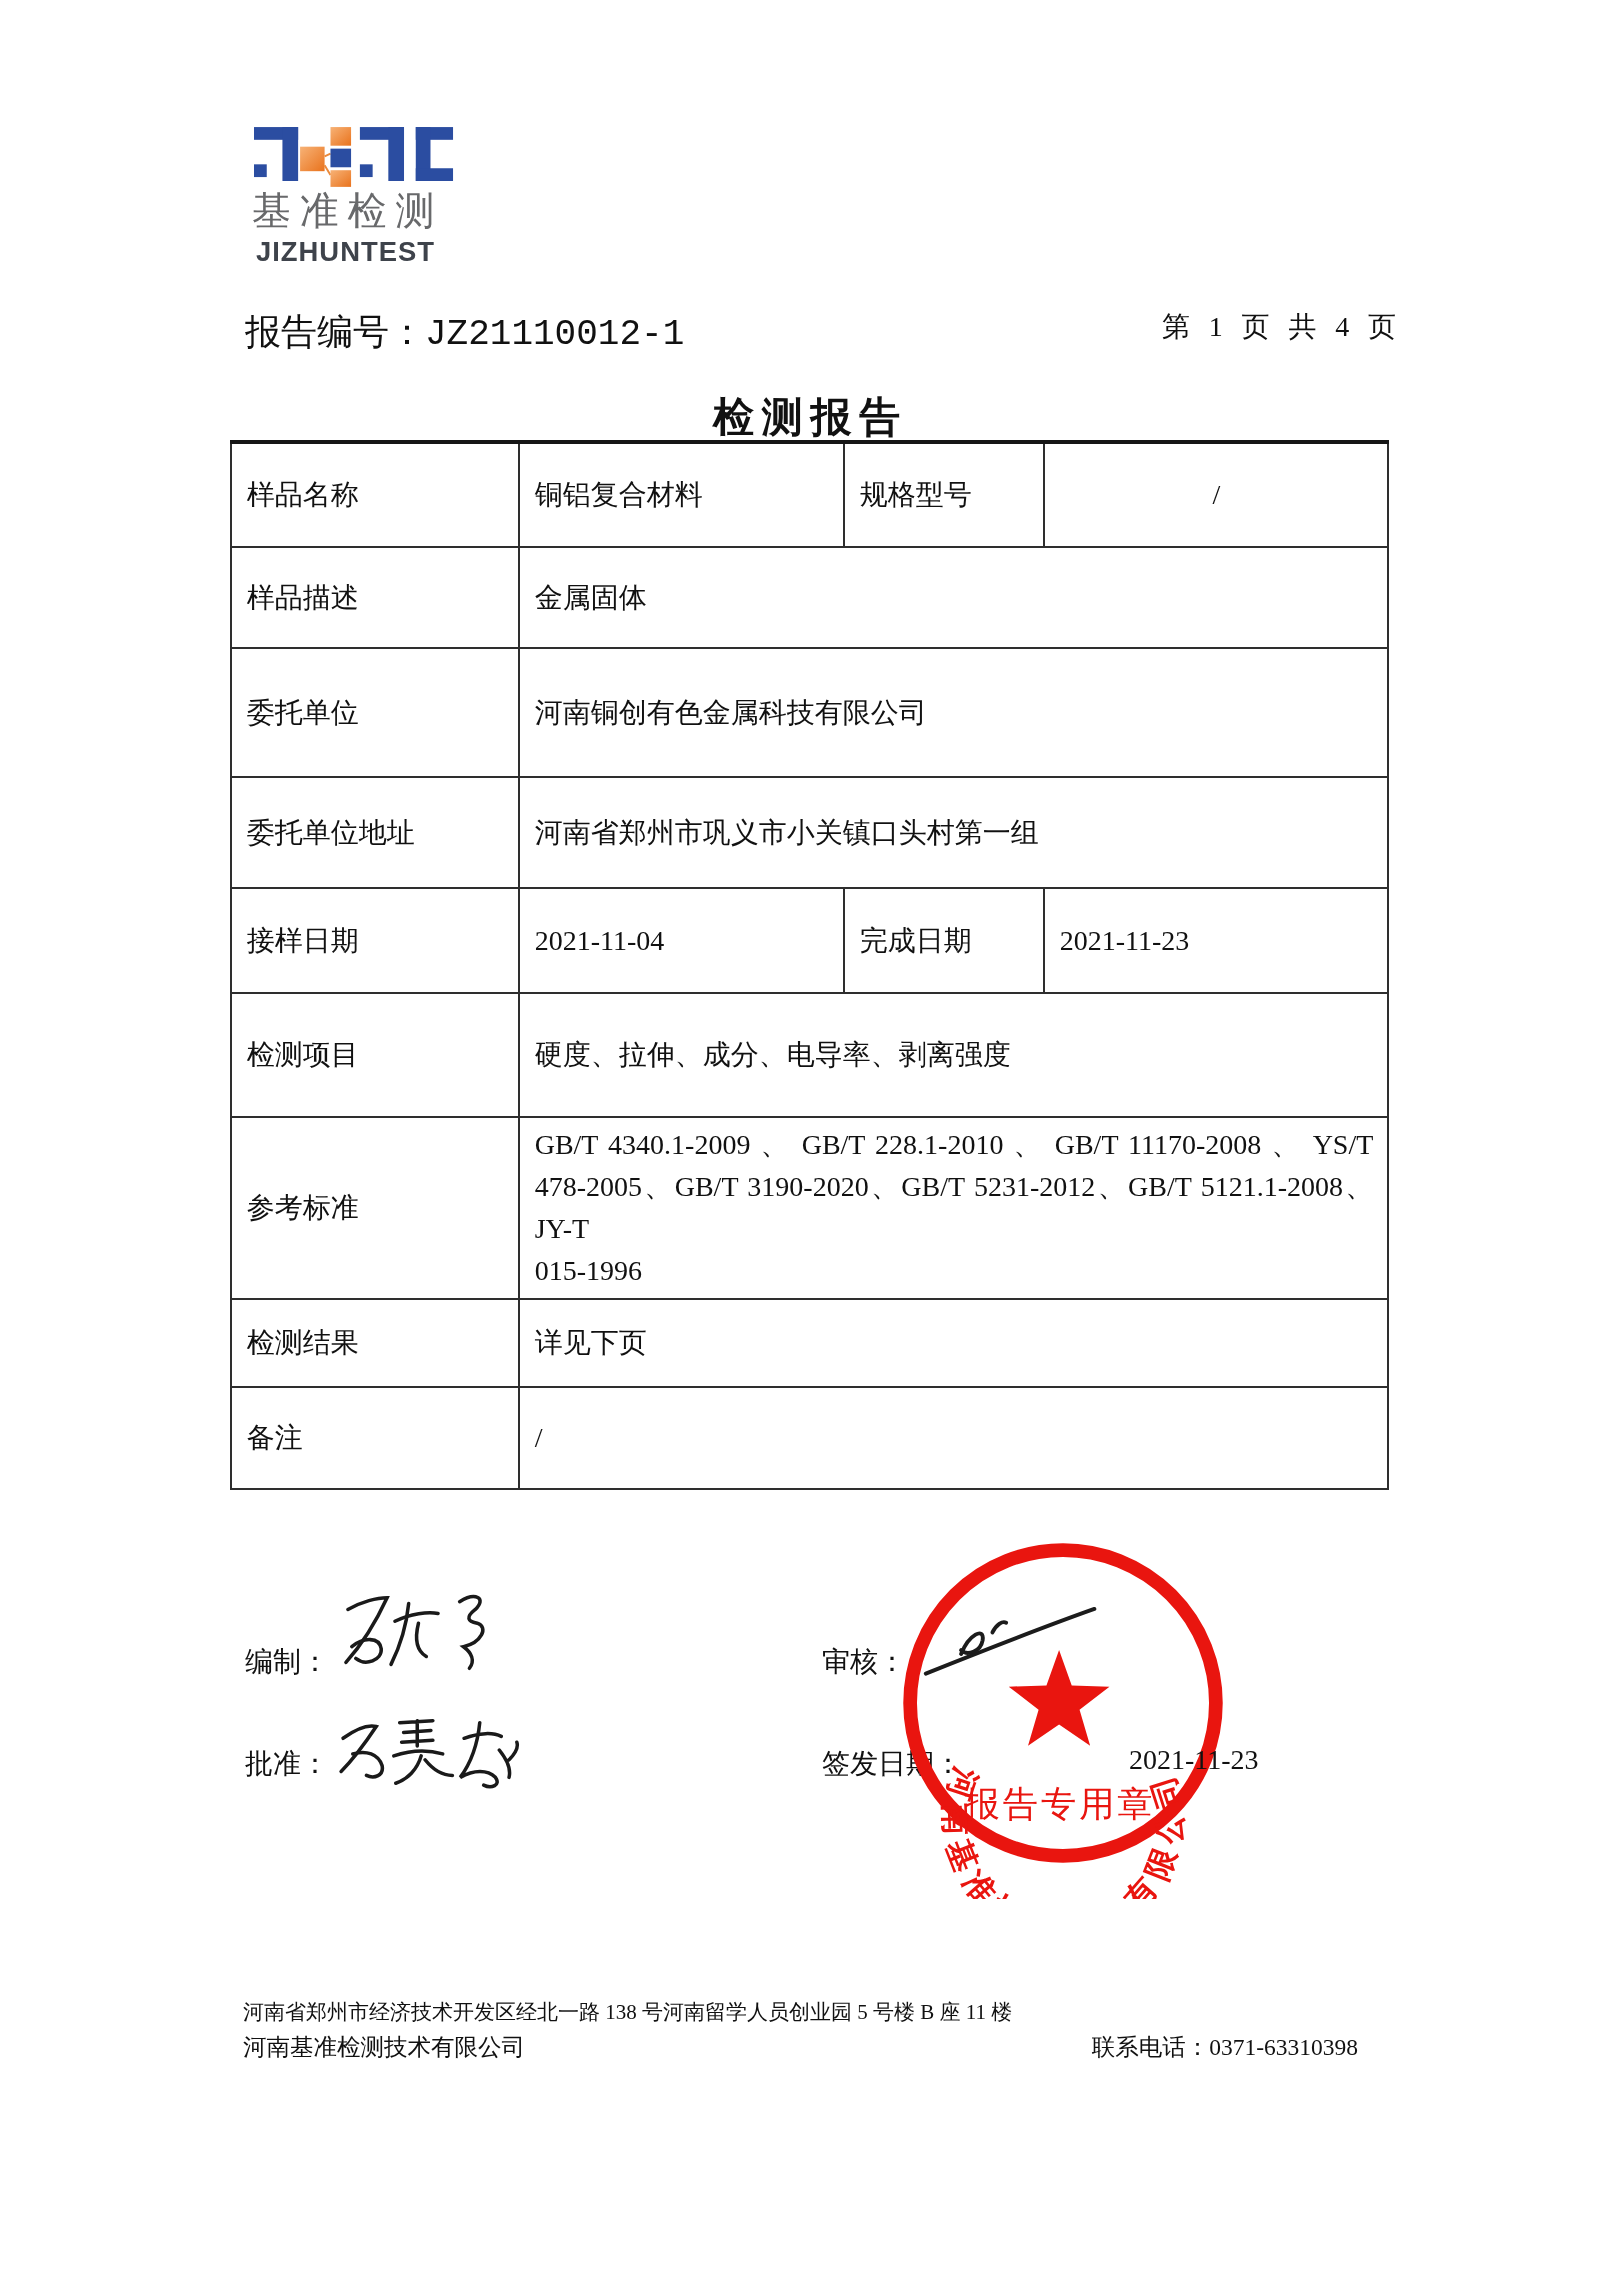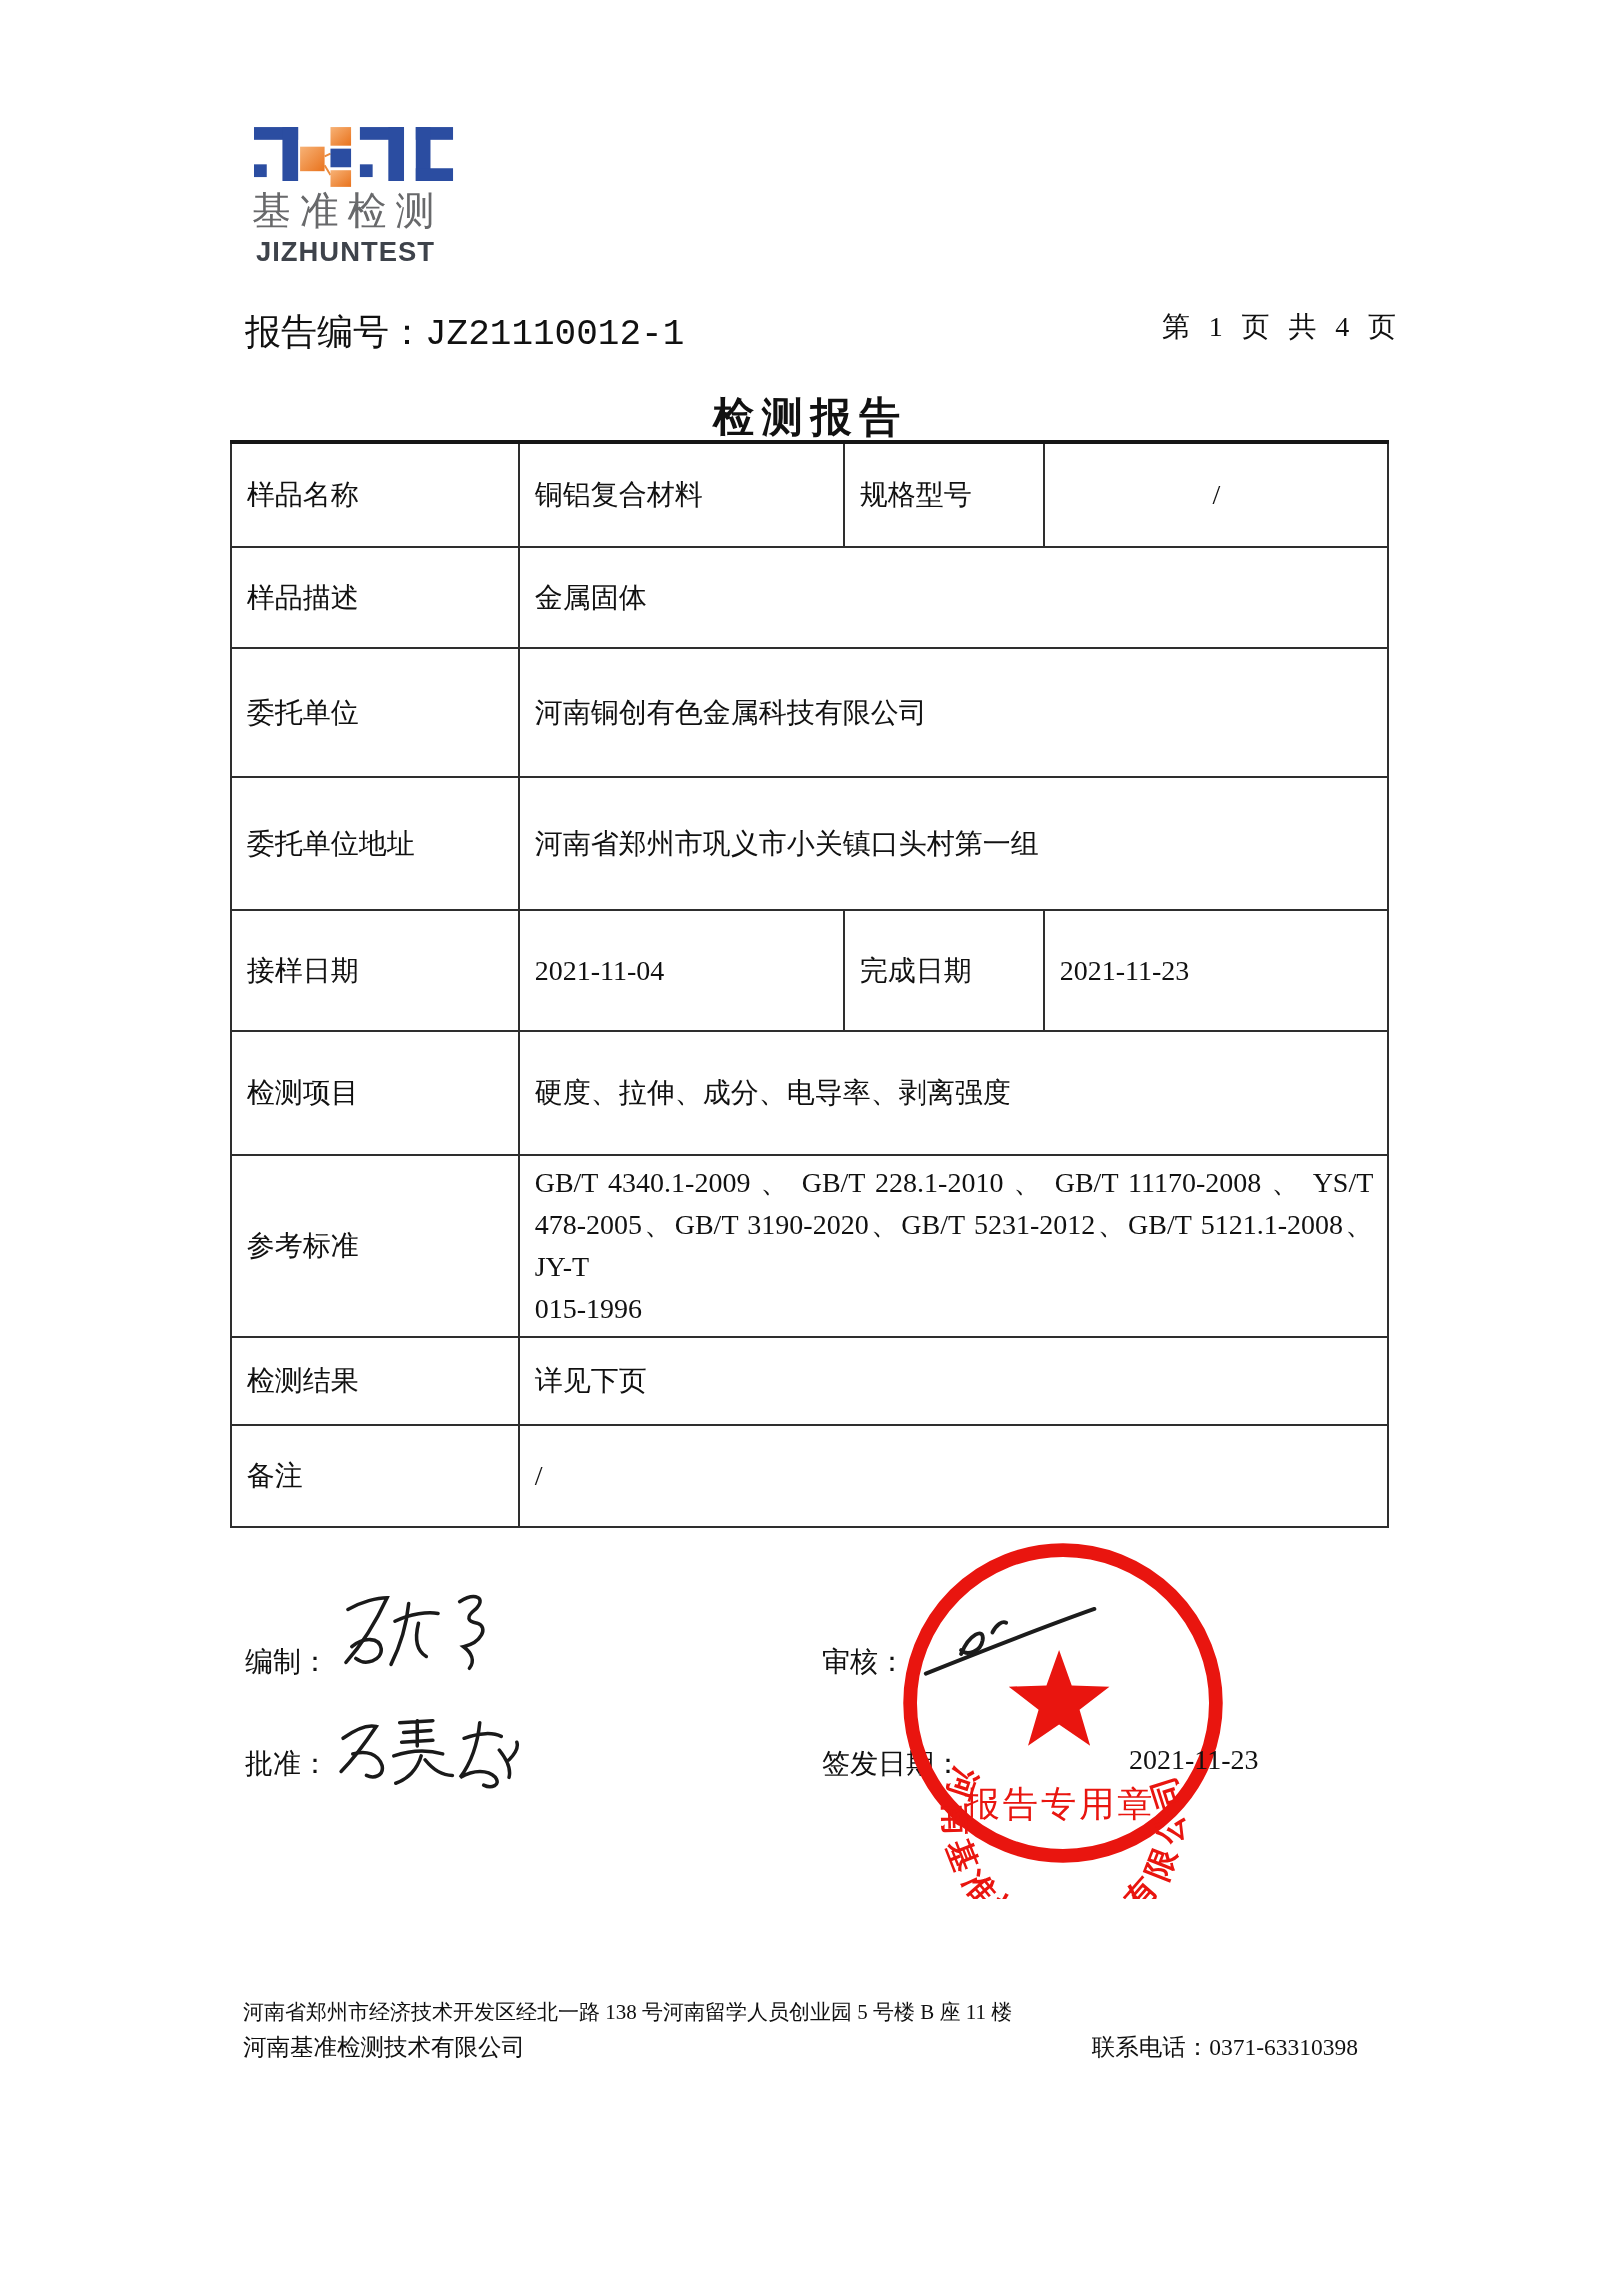--- a/index.html
+++ b/index.html
@@ -111,25 +111,25 @@
     <td class="center">/</td>
   </tr>
   <tr style="height:101px">
     <td>样品描述</td>
     <td colspan="3">金属固体</td>
   </tr>
   <tr style="height:129px">
     <td>委托单位</td>
     <td colspan="3">河南铜创有色金属科技有限公司</td>
   </tr>
-  <tr style="height:133px">
+  <tr style="height:111px">
     <td>委托单位地址</td>
     <td colspan="3">河南省郑州市巩义市小关镇口头村第一组</td>
   </tr>
-  <tr style="height:121px">
+  <tr style="height:105px">
     <td>接样日期</td>
     <td>2021-11-04</td>
     <td>完成日期</td>
     <td>2021-11-23</td>
   </tr>
   <tr style="height:124px">
     <td>检测项目</td>
     <td colspan="3">硬度、拉伸、成分、电导率、剥离强度</td>
   </tr>
   <tr style="height:127px">

